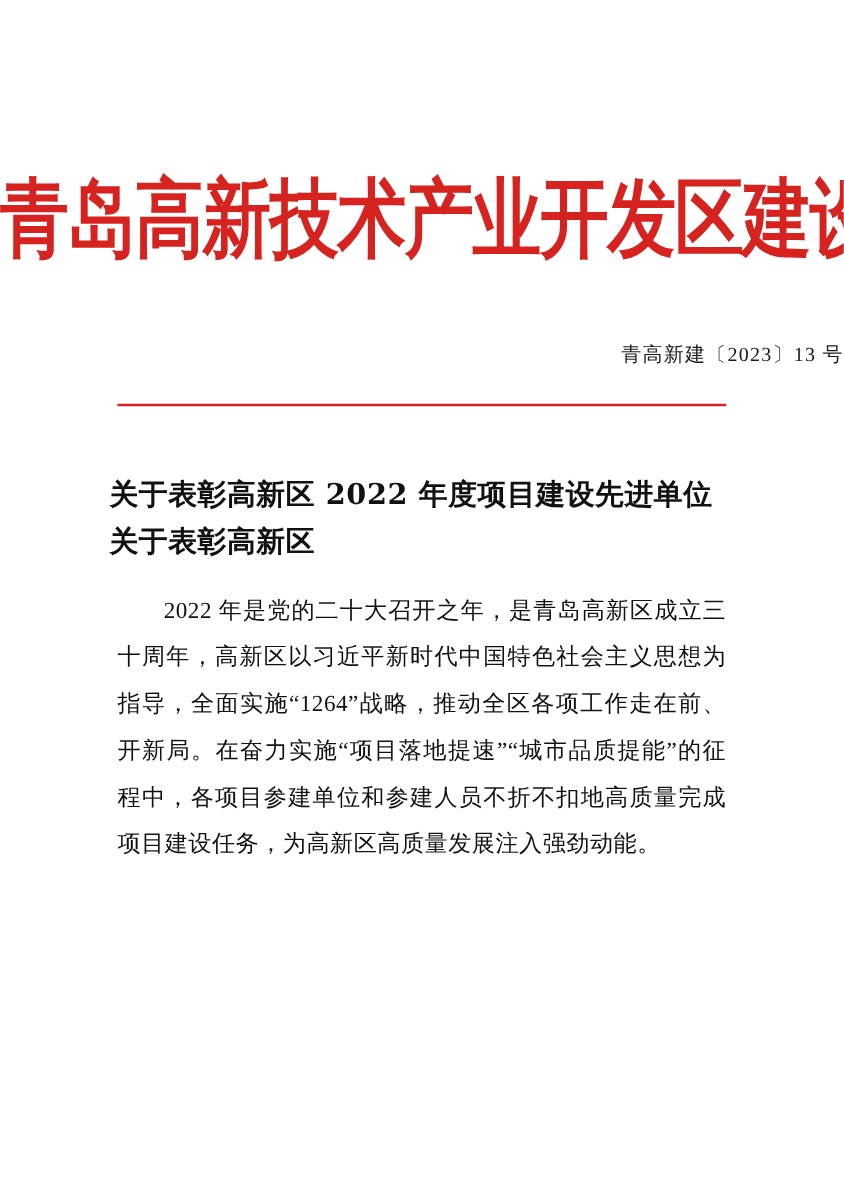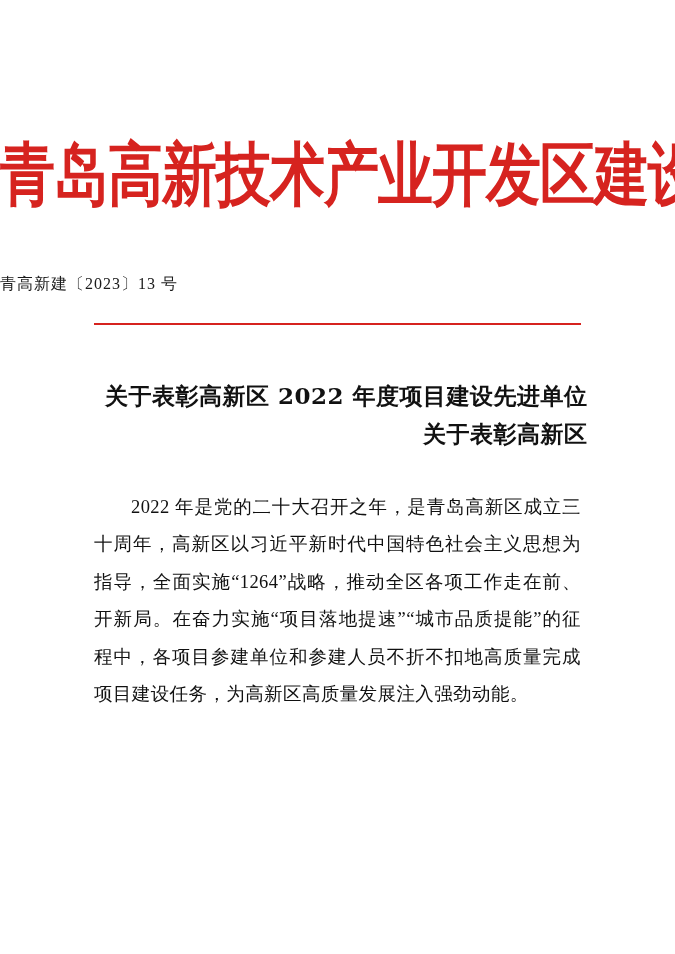--- a/index.html
+++ b/index.html
@@ -31,46 +31,46 @@
     color: #d6231f;
     font-size: 55px;
     letter-spacing: -1px;
     line-height: 1.05;
     white-space: nowrap;
     transform: scaleY(1.25);
     transform-origin: center top;
     display: inline-block;
   }
   .doc-number {
-    text-align: left;
+    text-align: right;
     margin-top: 78px;
     font-size: 16px;
     letter-spacing: 1px;
     font-family: "Liberation Serif", "DejaVu Serif", serif;
     color: #1a1a1a;
   }
   .red-rule {
     margin: 28px auto 0 auto;
     width: 487px;
     height: 2px;
     background: #d6231f;
   }
   .doc-title {
     margin: 52px auto 0 auto;
     width: 500px;
-    text-align: right;
+    text-align: left;
     font-family: "DejaVu Serif", "Liberation Serif", serif;
     font-weight: bold;
     font-size: 23px;
     line-height: 1.65;
     letter-spacing: 0.5px;
     color: #111111;
   }
   .doc-body {
-    margin: 36px auto 0 auto;
+    margin: 18px auto 0 auto;
     width: 487px;
     font-size: 18.5px;
     line-height: 2.03;
     letter-spacing: 0.4px;
     text-align: justify;
     text-justify: inter-ideograph;
     color: #111111;
   }
   .doc-body p {
     margin: 0;

